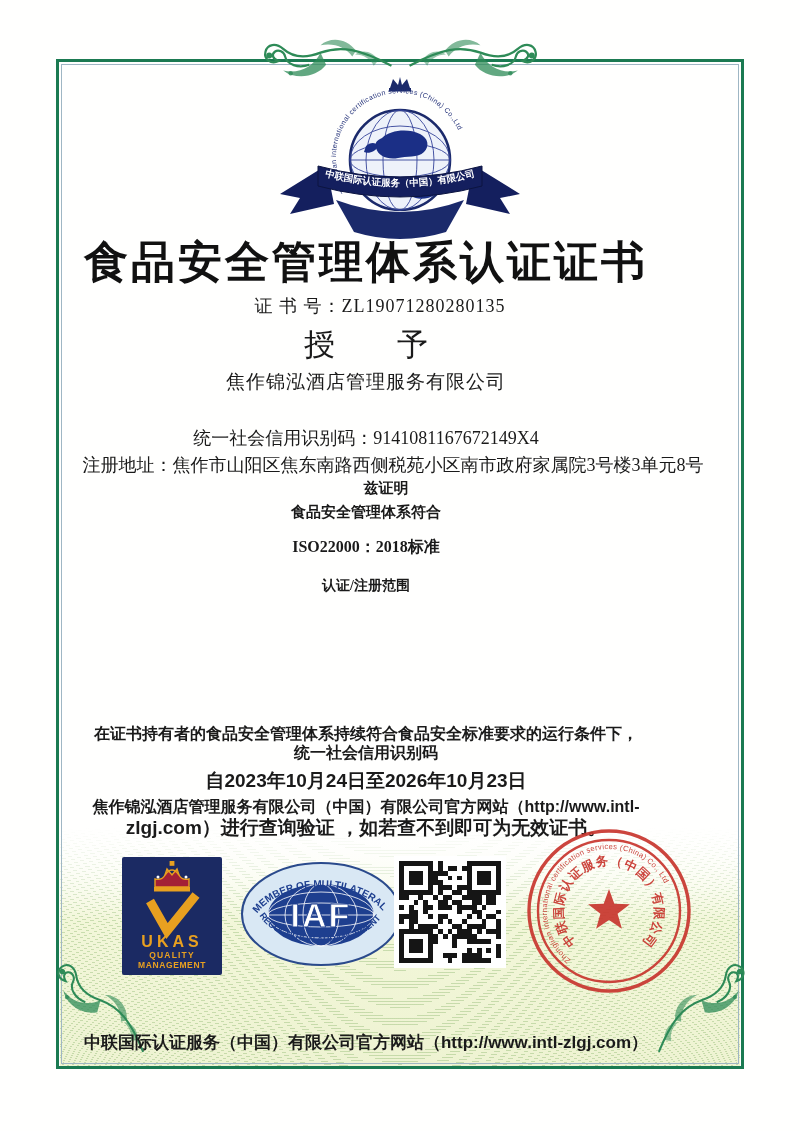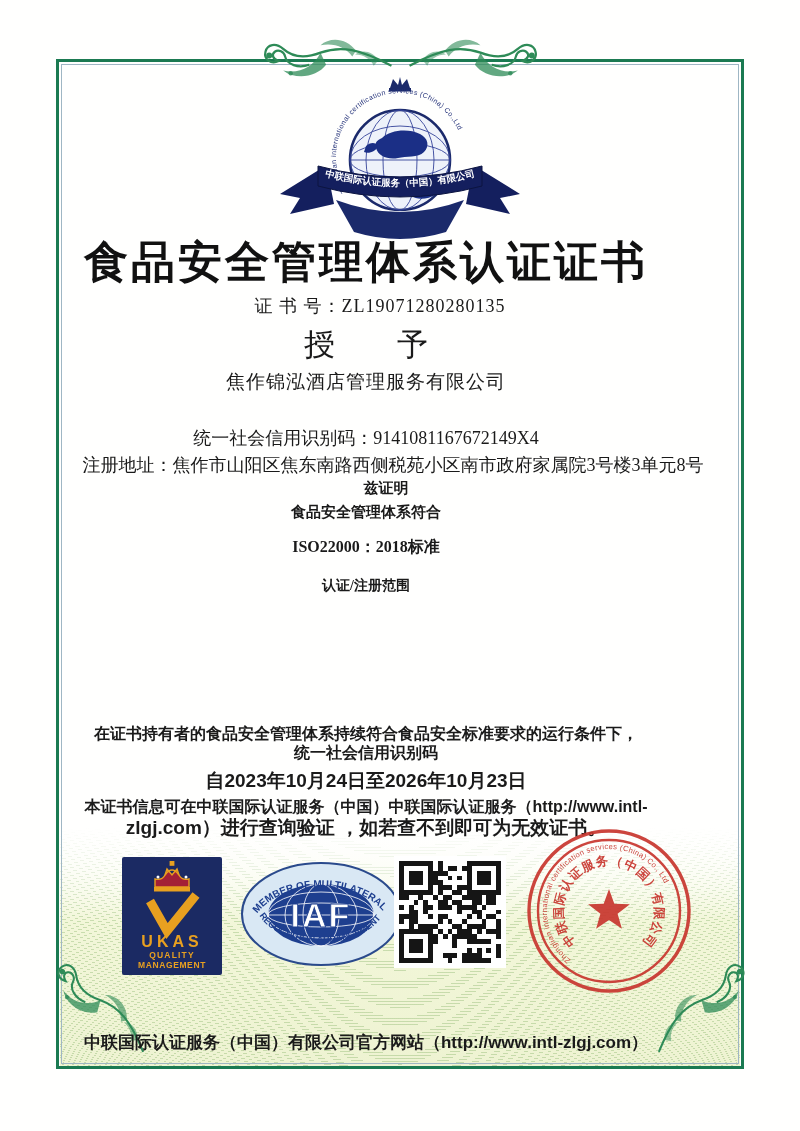--- a/index.html
+++ b/index.html
@@ -120,21 +120,21 @@
   <div class="txt company">焦作锦泓酒店管理服务有限公司</div>
   <div class="txt credit">统一社会信用识别码：9141081167672149X4</div>
   <div class="txt addr">注册地址：焦作市山阳区焦东南路西侧税苑小区南市政府家属院3号楼3单元8号</div>
   <div class="txt hereby">兹证明</div>
   <div class="txt std1">食品安全管理体系符合</div>
   <div class="txt std2">ISO22000：2018标准</div>
   <div class="txt scopehead">认证/注册范围</div>
   <div class="txt cond1">在证书持有者的食品安全管理体系持续符合食品安全标准要求的运行条件下，</div>
   <div class="txt cond2">统一社会信用识别码</div>
   <div class="txt validity">自2023年10月24日至2026年10月23日</div>
-  <div class="txt query1">本证书信息可在中联国际认证服务（中国）中联国际认证服务（http://www.intl-</div>
+  <div class="txt query1">焦作锦泓酒店管理服务有限公司（中国）有限公司官方网站（http://www.intl-</div>
   <div class="txt query2">zlgj.com）进行查询验证 ，如若查不到即可为无效证书。</div>
 
   <svg class="badge" style="left:122px;top:857px" width="100" height="118" viewBox="0 0 100 118">
     <rect x="0" y="0" width="100" height="118" rx="2" fill="#1b2a63"></rect>
     <g>
       <path d="M33,30 L33,22 C33,22 40,24 43,18 L45,12 L50,18 L55,12 L57,18 C60,24 67,22 67,22 L67,30 Z" fill="#a32036" stroke="#e8a020" stroke-width="1.4"></path>
       <path d="M43,18 Q50,8 57,18" fill="none" stroke="#e8a020" stroke-width="1.6"></path>
       <rect x="47.6" y="4" width="4.8" height="4.8" fill="#e8a020"></rect>
       <rect x="32" y="30" width="36" height="4.5" fill="#e8a020"></rect>
       <circle cx="36" cy="20" r="1.5" fill="#fff"></circle>

